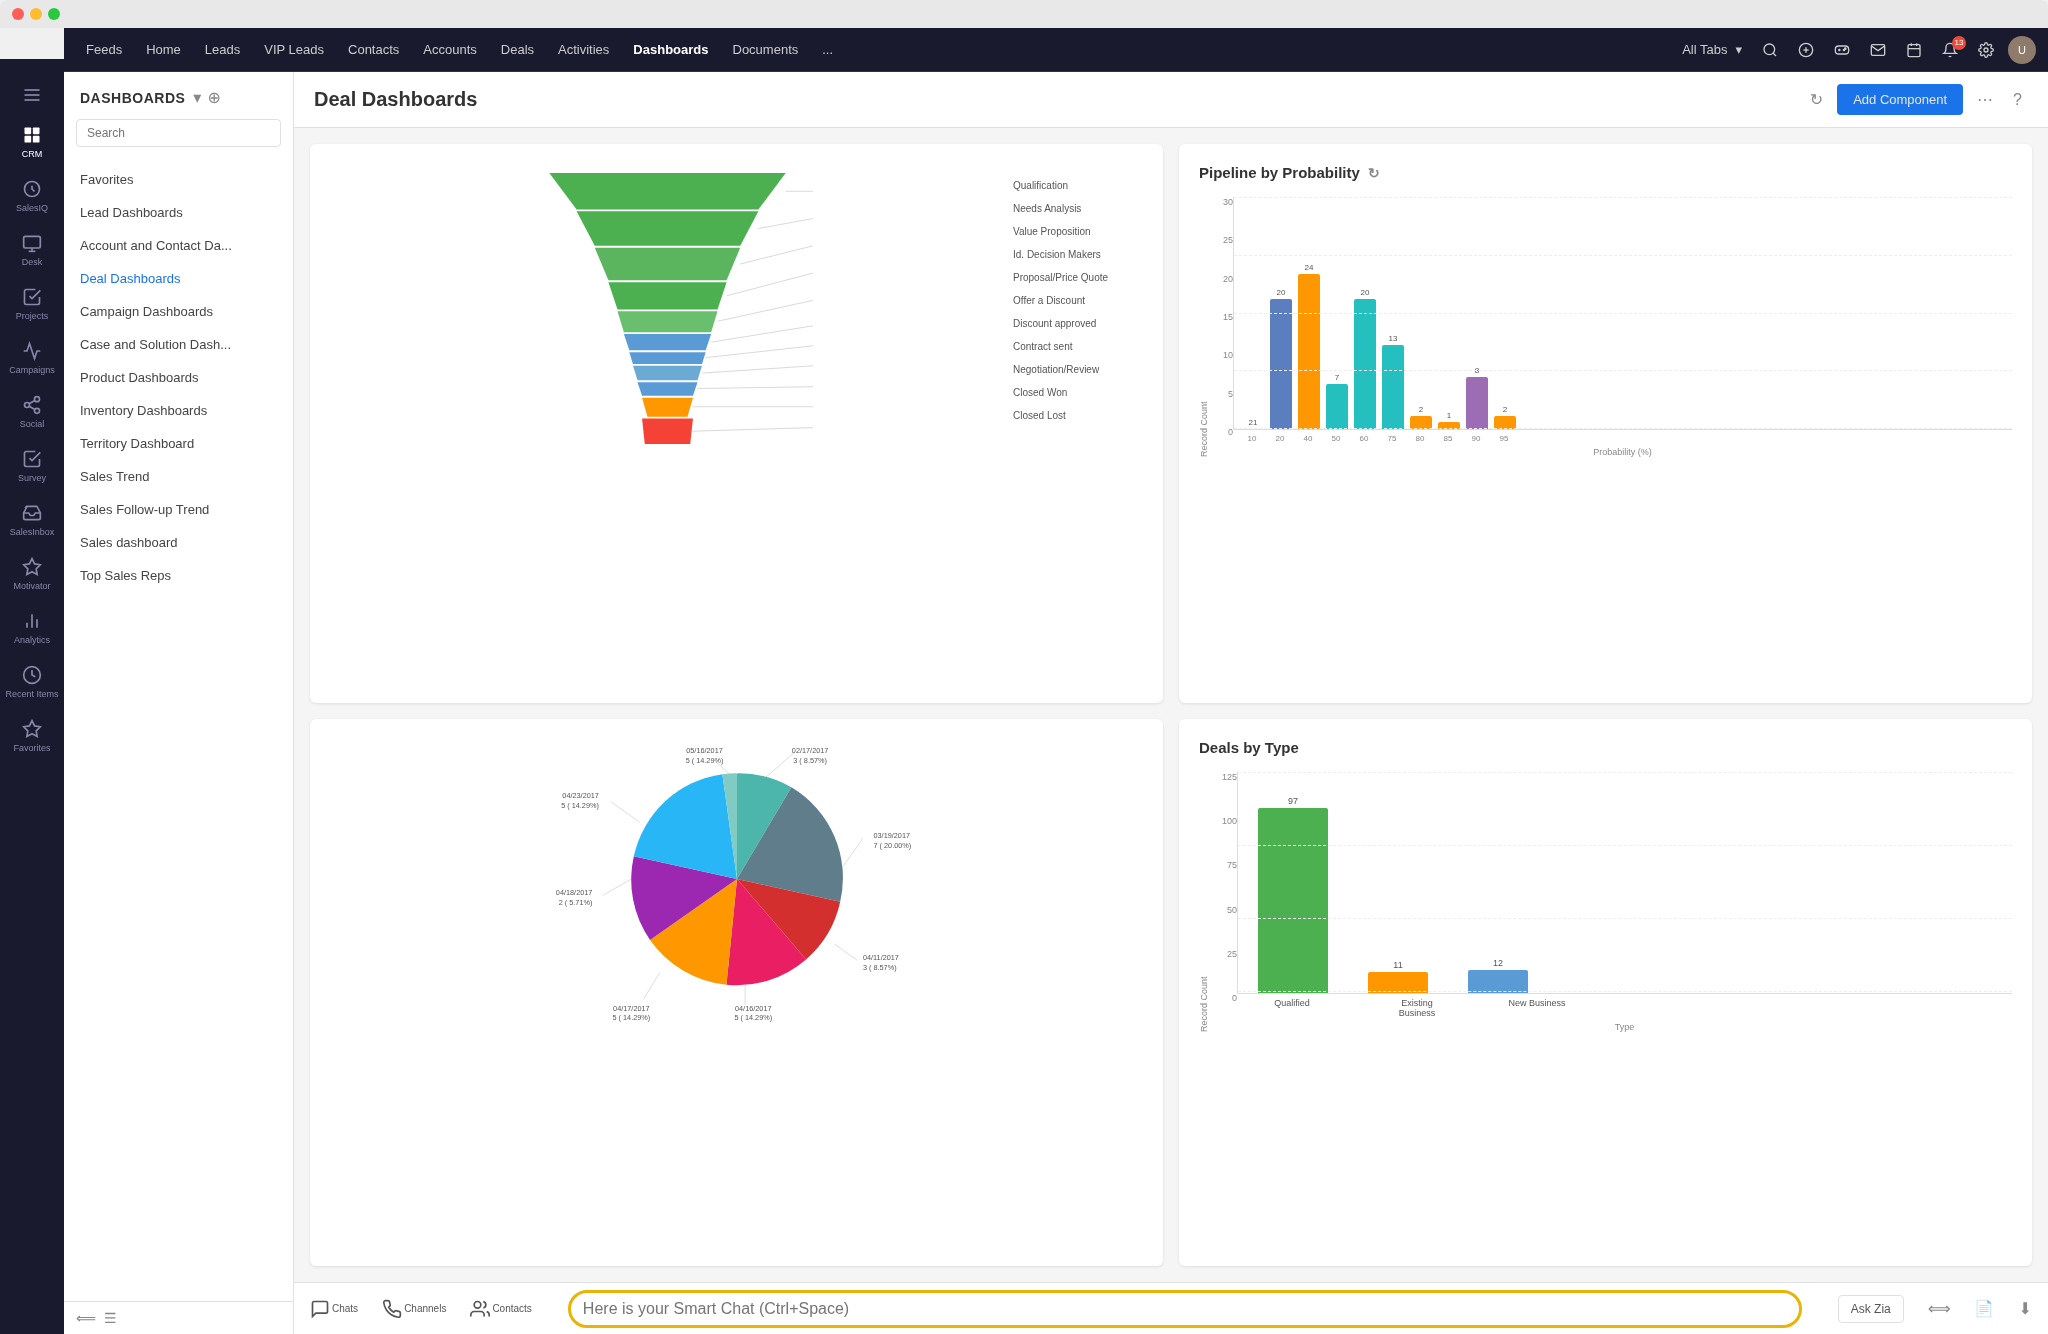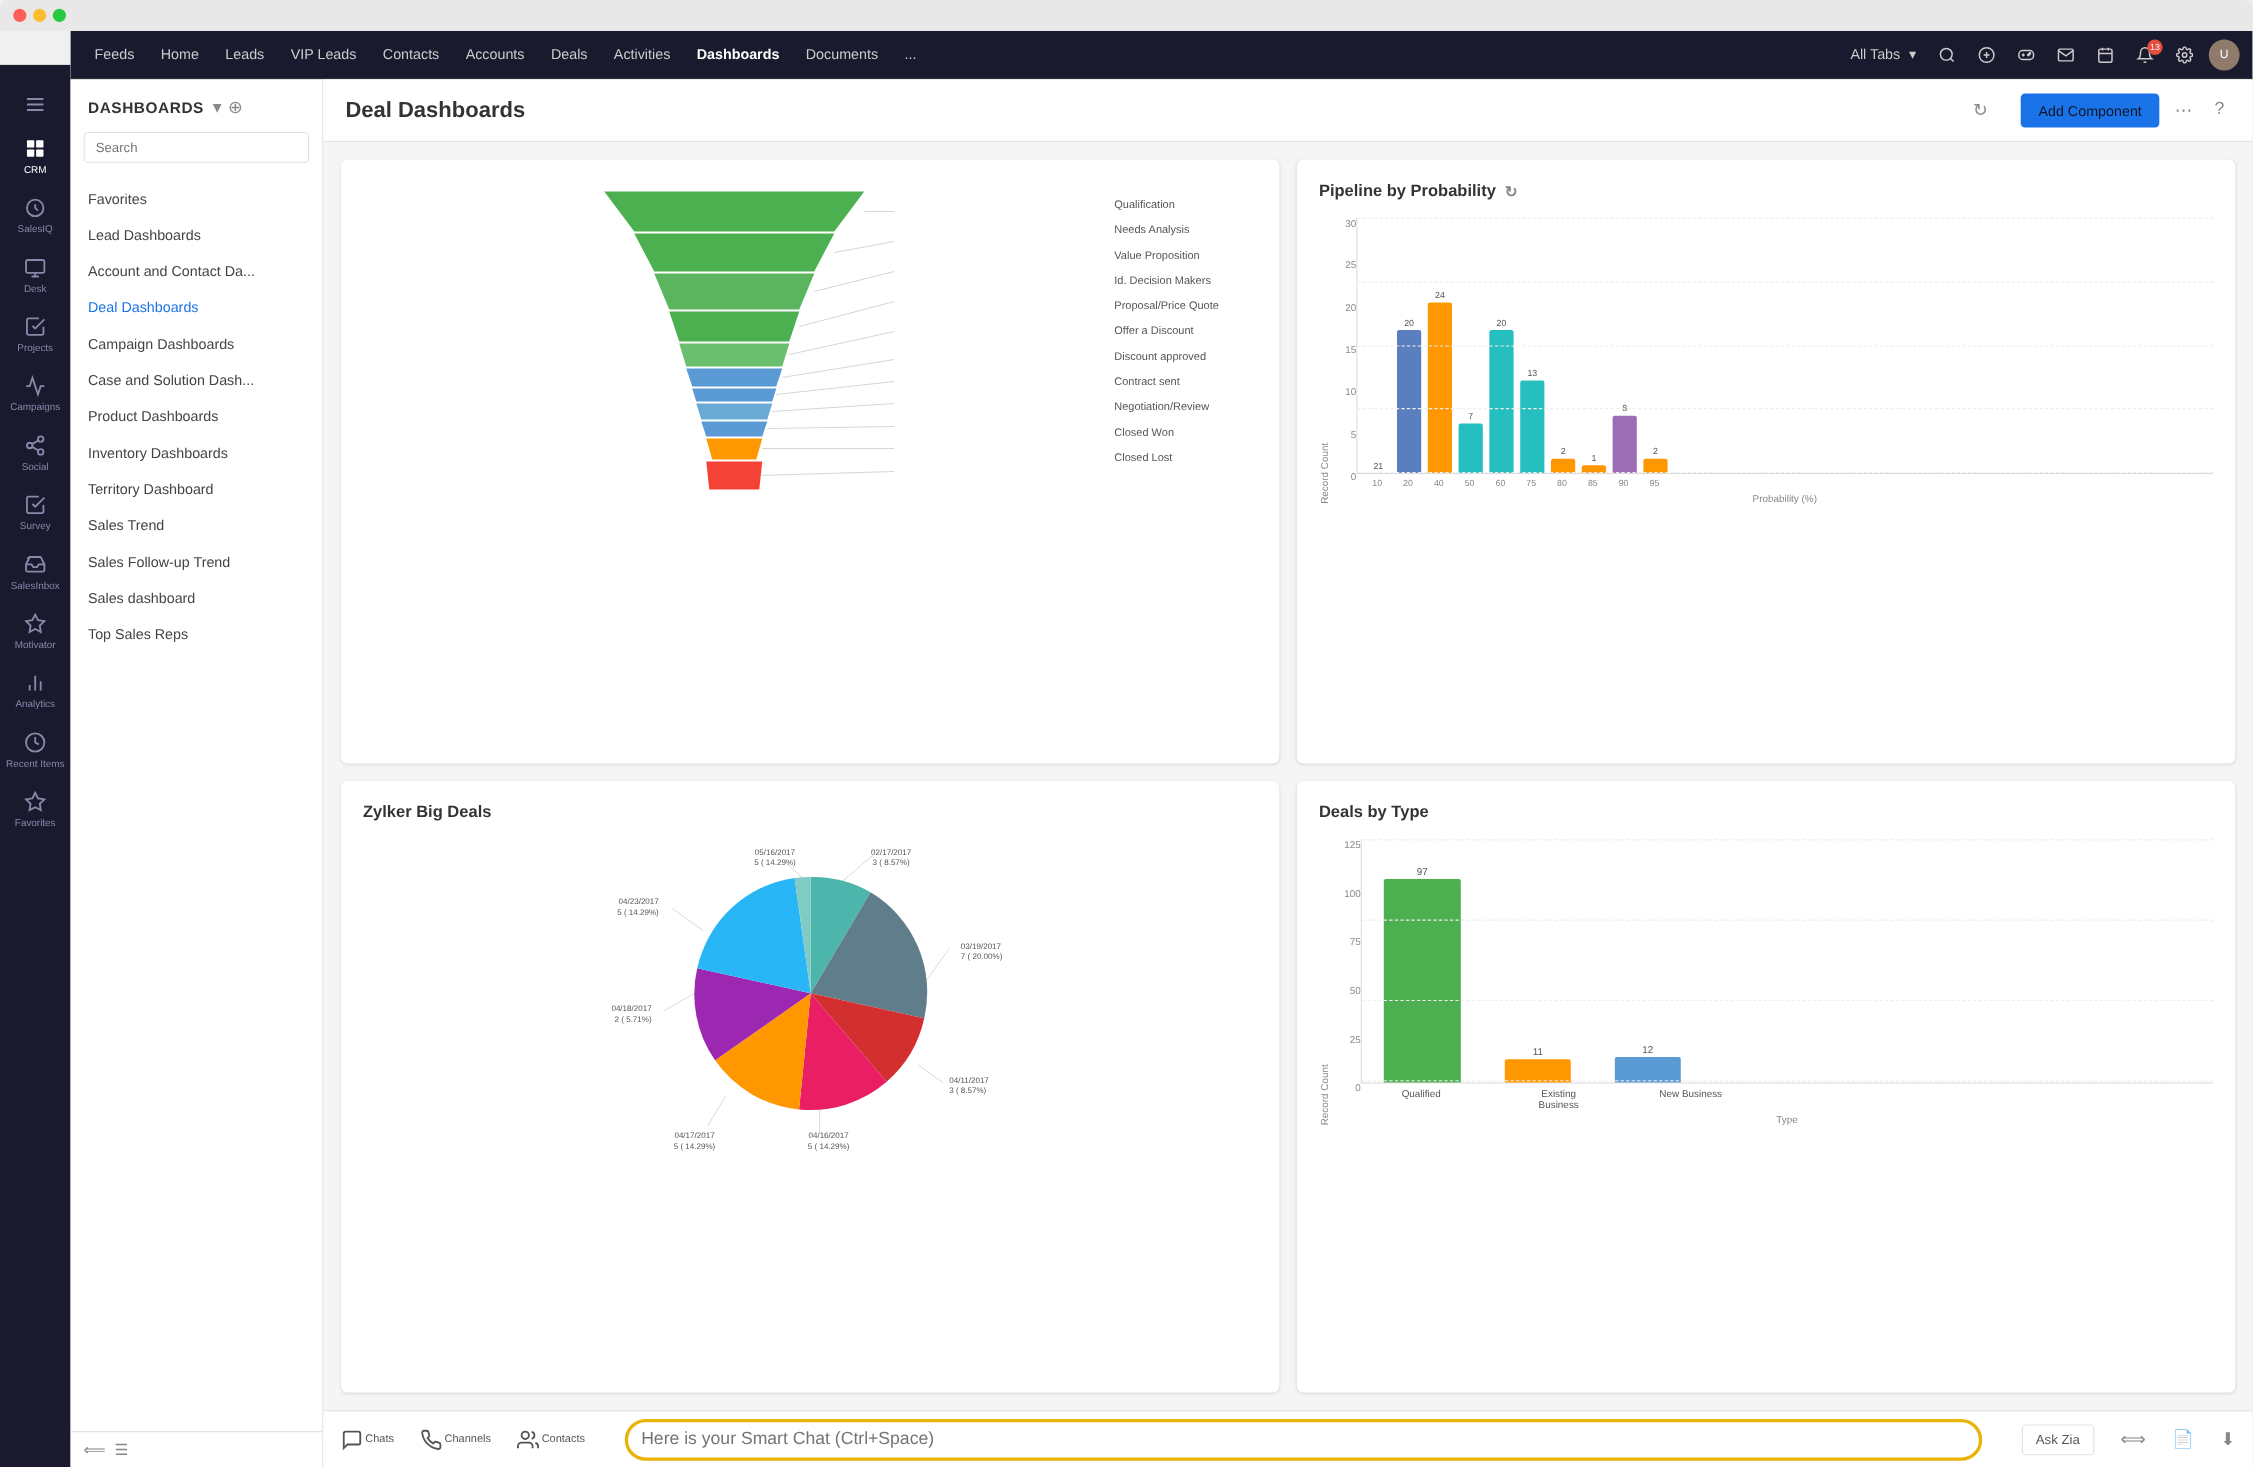--- a/index.html
+++ b/index.html
@@ -44,21 +44,21 @@
     .sidebar-search input { width: 100%; padding: 6px 10px; border: 1px solid #e0e0e0; border-radius: 4px; font-size: 12px; color: #666; outline: none; }
     .sidebar-nav { flex: 1; overflow-y: auto; padding: 4px 0; }
     .sidebar-nav-item { padding: 9px 16px; font-size: 13px; color: #444; cursor: pointer; display: flex; align-items: center; }
     .sidebar-nav-item.active { color: #1a73e8; font-weight: 500; }
 
     
     .main-content { flex: 1; display: flex; flex-direction: column; overflow: hidden; background: #f5f5f5; }
     .main-header { background: #fff; padding: 12px 20px; display: flex; align-items: center; justify-content: space-between; border-bottom: 1px solid #e0e0e0; }
     .main-title { font-size: 20px; font-weight: 600; color: #333; }
     .main-header-actions { display: flex; align-items: center; gap: 8px; }
-    .btn-add-component { background: #1a73e8; color: #0f172a; border: none; padding: 8px 16px; border-radius: 4px; font-size: 13px; cursor: pointer; font-weight: 500; margin-left: 16px; }
+    .btn-add-component { background: #1a73e8; color: #e5e5e5; border: none; padding: 8px 16px; border-radius: 4px; font-size: 13px; cursor: pointer; font-weight: 500; }
     .icon-btn { padding: 6px; color: #888; cursor: pointer; border: none; background: none; font-size: 16px; }
 
     
     .dashboard-grid { flex: 1; overflow-y: auto; padding: 16px; display: grid; grid-template-columns: 1fr 1fr; grid-template-rows: auto auto; gap: 16px; }
 
     .chart-card { background: #fff; border-radius: 6px; padding: 20px; box-shadow: 0 1px 3px rgba(0,0,0,0.1); }
     .chart-title { font-size: 15px; font-weight: 600; color: #333; margin-bottom: 16px; display: flex; align-items: center; gap: 8px; }
 
     
     .bottom-bar { background: #fff; border-top: 1px solid #e0e0e0; padding: 4px 16px; display: flex; align-items: center; gap: 24px; height: 52px; }
@@ -449,23 +449,20 @@
                   <span style="font-size: 8px; color: #888; width: 22px; text-align: center;">85</span>
                   <span style="font-size: 8px; color: #888; width: 22px; text-align: center;">90</span>
                   <span style="font-size: 8px; color: #888; width: 22px; text-align: center;">95</span>
                 </div>
                 <div style="text-align: center; font-size: 9px; color: #888; margin-top: 4px;">Probability (%)</div>
               </div>
             </div>
           </div>
 
           <div class="chart-card">
-            <div class="chart-title">
-              <span>Zylker Big Deals</span>
-            </div>
             <div style="display: flex; justify-content: center; align-items: center; position: relative; height: 280px;">
               <svg viewBox="-160 -160 320 320" width="260" height="260" style="overflow: visible;">
 
                 <path d="M0,0 L0,-130 A130,130 0 0,1 67,-113 Z" fill="#4db6ac"></path>
 
                 <path d="M0,0 L67,-113 A130,130 0 0,1 127,28 Z" fill="#607d8b"></path>
 
                 <path d="M0,0 L127,28 A130,130 0 0,1 85,99 Z" fill="#d32f2f"></path>
 
                 <path d="M0,0 L85,99 A130,130 0 0,1 -13,130 Z" fill="#e91e63"></path>

